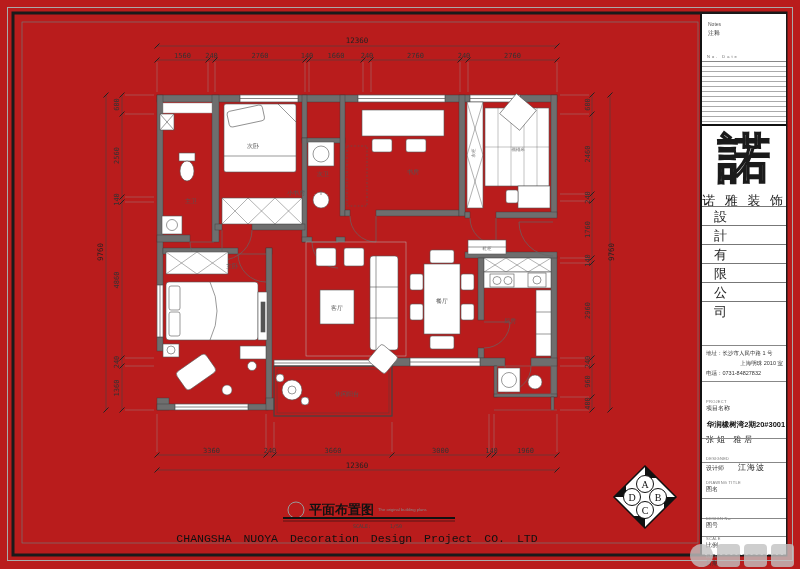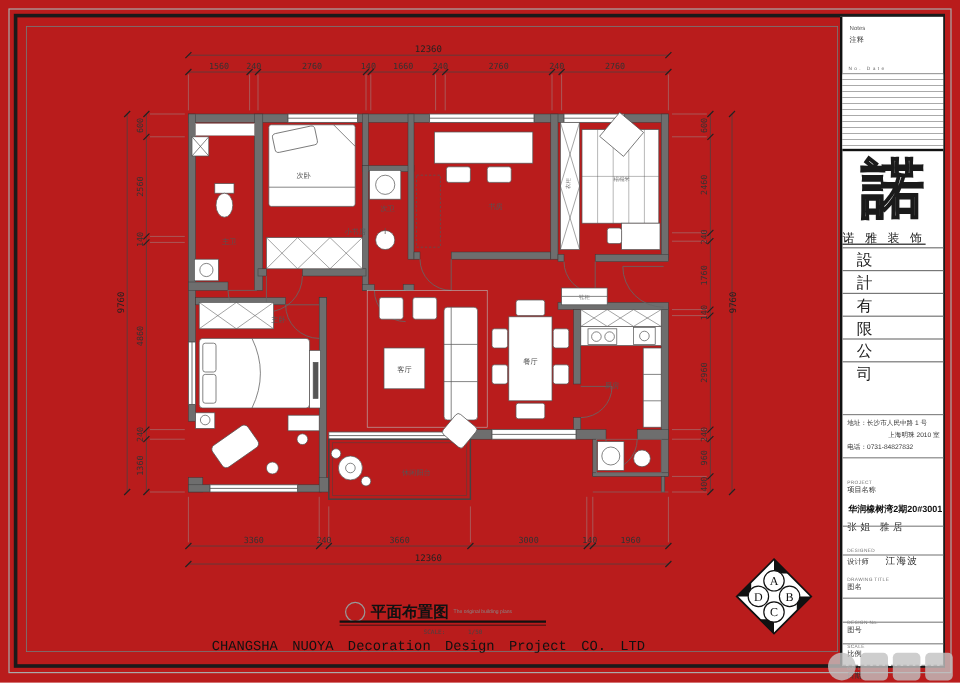--- a/index.html
+++ b/index.html
@@ -23,21 +23,21 @@
            background:#fff;box-sizing:border-box;}
   .sb-notes{height:40px;padding:7px 0 0 6px;box-sizing:border-box;}
   .sb-notes-en{font-size:5px;color:#555;}
   .sb-notes-cn{font-size:6px;color:#333;margin-top:2px;}
   .sb-revhead{height:8px;font-size:4px;color:#666;padding-left:5px;letter-spacing:2px;
               border-bottom:1px solid #888;box-sizing:border-box;}
   .sb-revlines{height:62px;background:repeating-linear-gradient(to bottom,#fff 0 4px,#aaa 4px 5px);}
   .sb-logo{height:66px;border-top:2px solid #111;text-align:center;
            font-family:"DejaVu Serif",serif;font-weight:bold;font-size:52px;line-height:64px;
            color:#fff;-webkit-text-stroke:1.6px #1a1a1a;text-shadow:0 0 1px #333;}
-  .sb-brand{height:14px;font-size:10px;letter-spacing:3px;text-align:left;color:#222;text-decoration:underline;}
+  .sb-brand{height:14px;font-size:13px;letter-spacing:3px;text-align:right;color:#222;}
   .sb-cchar{height:19px;line-height:19px;border-top:1px solid #777;
             font-family:"Liberation Serif",serif;font-size:13px;color:#222;padding-left:12px;
             box-sizing:border-box;}
   .sb-spacer{flex:1;}
   .sb-address{border-top:1px solid #888;padding:3px 3px 2px 4px;font-size:5.5px;line-height:1.8;color:#333;}
   .sb-address .r{text-align:right;}
   .sb-sec{border-top:1px solid #888;padding:17px 0 0 4px;box-sizing:border-box;}
   .sb-en{font-size:4px;color:#777;letter-spacing:.3px;}
   .sb-cn{font-size:6px;color:#333;}
   .sb-project{height:57px;}

